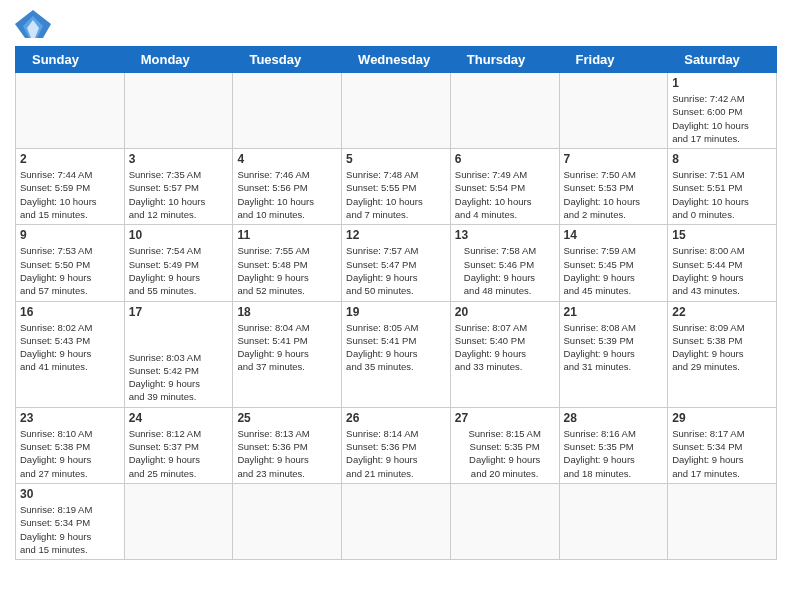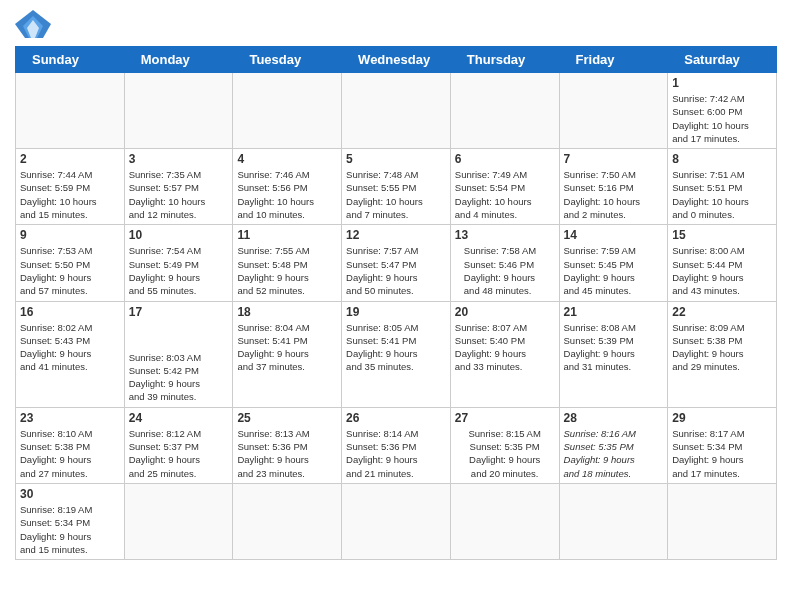--- a/index.html
+++ b/index.html
@@ -170,21 +170,21 @@
           <td>
             <span class="day-num">6</span>
             <div class="day-info" style="white-space: pre-line;">Sunrise: 7:49 AM
 Sunset: 5:54 PM
 Daylight: 10 hours
 and 4 minutes.</div>
           </td>
           <td>
             <span class="day-num">7</span>
             <div class="day-info" style="white-space: pre-line;">Sunrise: 7:50 AM
-Sunset: 5:16 PM
+Sunset: 5:53 PM
 Daylight: 10 hours
 and 2 minutes.</div>
           </td>
           <td>
             <span class="day-num">8</span>
             <div class="day-info" style="white-space: pre-line;">Sunrise: 7:51 AM
 Sunset: 5:51 PM
 Daylight: 10 hours
 and 0 minutes.</div>
           </td>
@@ -322,21 +322,21 @@
           </td>
           <td>
             <span class="day-num">27</span>
             <div class="day-info" style="white-space: pre-line; text-align: center;">Sunrise: 8:15 AM
 Sunset: 5:35 PM
 Daylight: 9 hours
 and 20 minutes.</div>
           </td>
           <td>
             <span class="day-num">28</span>
-            <div class="day-info" style="white-space: pre-line; font-style: italic;">Sunrise: 8:16 AM
+            <div class="day-info" style="white-space: pre-line;">Sunrise: 8:16 AM
 Sunset: 5:35 PM
 Daylight: 9 hours
 and 18 minutes.</div>
           </td>
           <td>
             <span class="day-num">29</span>
             <div class="day-info" style="white-space: pre-line;">Sunrise: 8:17 AM
 Sunset: 5:34 PM
 Daylight: 9 hours
 and 17 minutes.</div>

